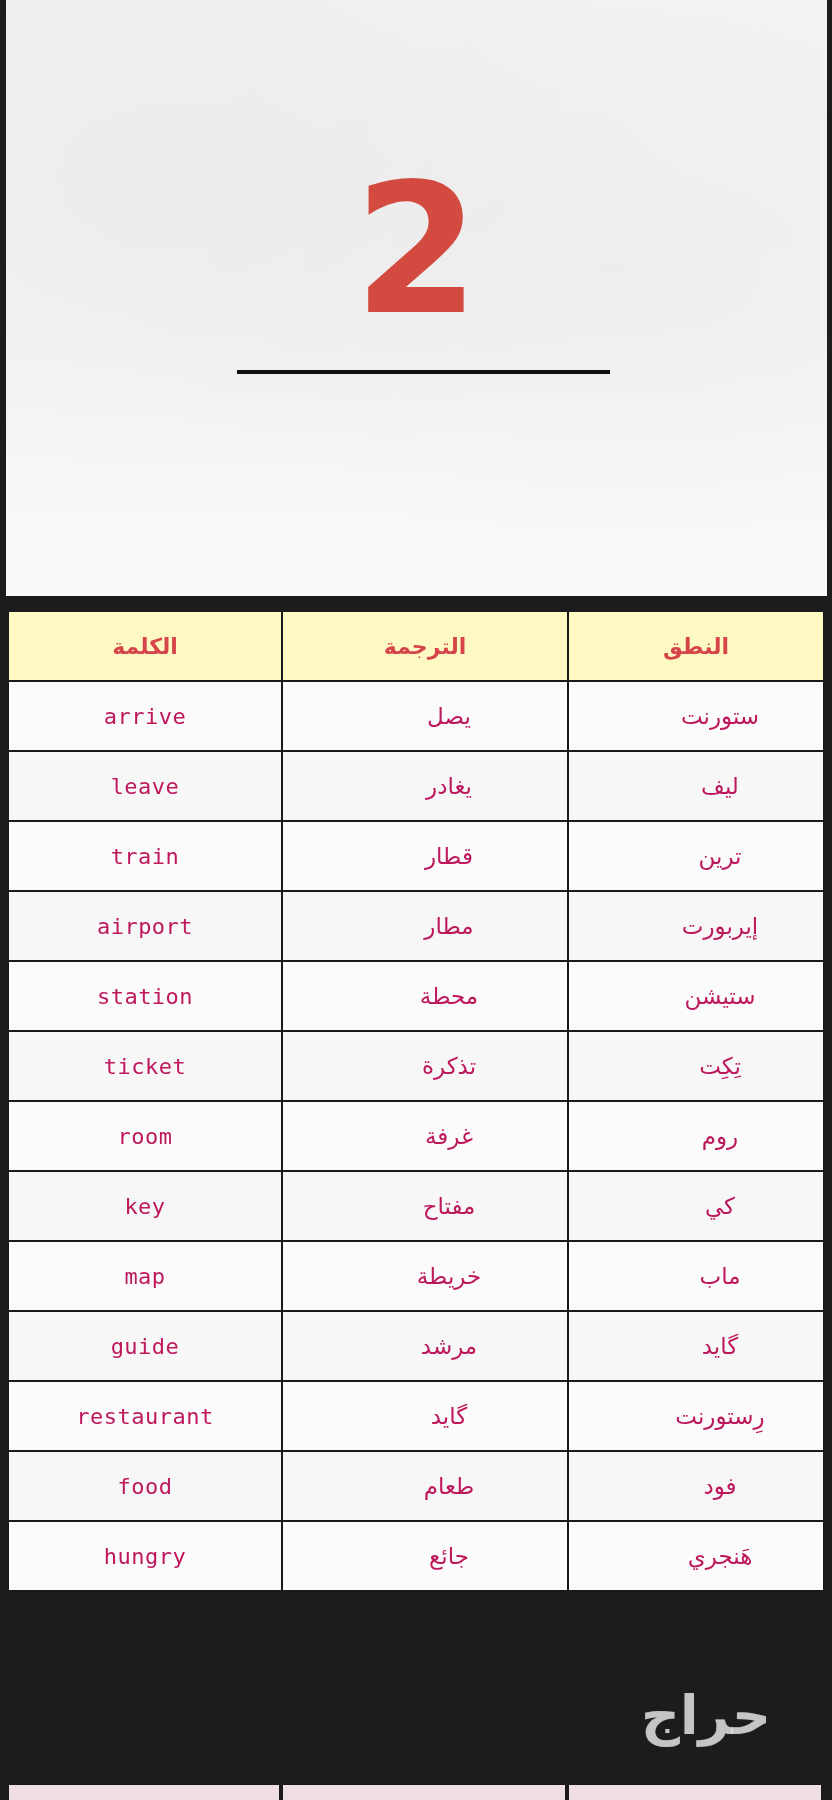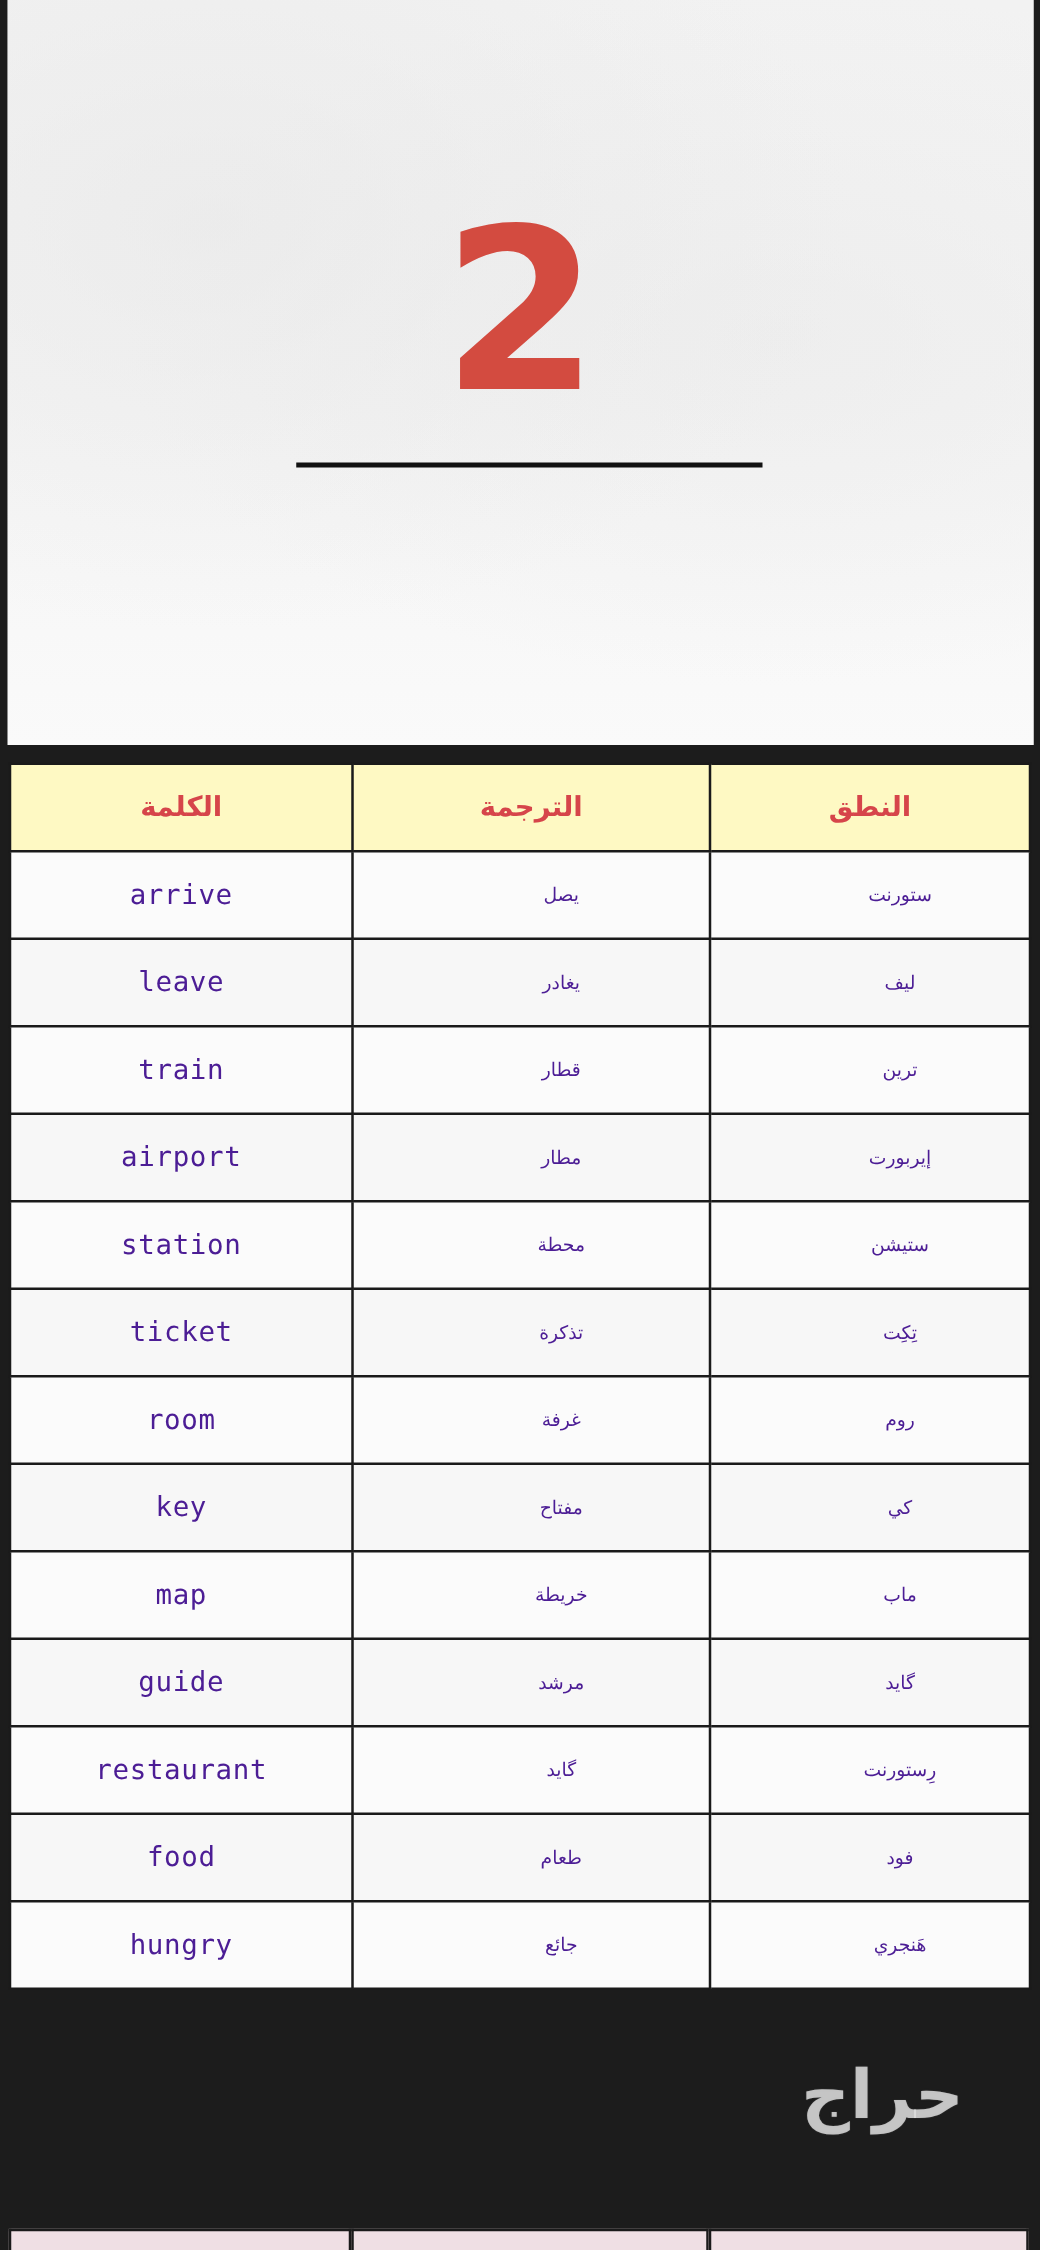--- a/index.html
+++ b/index.html
@@ -68,35 +68,35 @@
     }
     .vocab-table th {
       background: #fef9c3;
       color: #d6454a;
       font-family: "DejaVu Sans", sans-serif;
       font-weight: bold;
       font-size: 22px;
     }
     .vocab-table td {
       background: #f7f7f7;
-      color: #4c1d95;
+      color: #be185d;
       font-size: 22px;
     }
     .vocab-table tr:nth-child(odd) td {
       background: #fbfbfb;
     }
     .vocab-table td.en {
       font-family: "DejaVu Sans Mono", monospace;
       font-size: 22px;
       font-weight: normal;
       letter-spacing: 0.5px;
     }
     .vocab-table td.ar {
       font-family: "DejaVu Sans", sans-serif;
-      font-size: 15px;
+      font-size: 23px;
       direction: rtl;
       padding-left: 48px;
     }
     .next-table-header {
       position: absolute;
       left: 7px;
       top: 1783px;
       width: 816px;
       height: 30px;
       display: flex;
@@ -104,21 +104,21 @@
     .next-table-header div {
       background: #efdfe4;
       border: 2px solid #1a1a1a;
       border-bottom: none;
       box-sizing: border-box;
       height: 30px;
     }
     .watermark {
       position: absolute;
       left: 600px;
-      top: 1648px;
+      top: 1688px;
       width: 212px;
       height: 56px;
       font-family: "DejaVu Sans", sans-serif;
       font-weight: bold;
       font-size: 54px;
       line-height: 56px;
       color: rgba(235,235,235,0.75);
       text-shadow: 0 0 1px rgba(120,120,120,0.6);
       text-align: center;
       direction: rtl;

